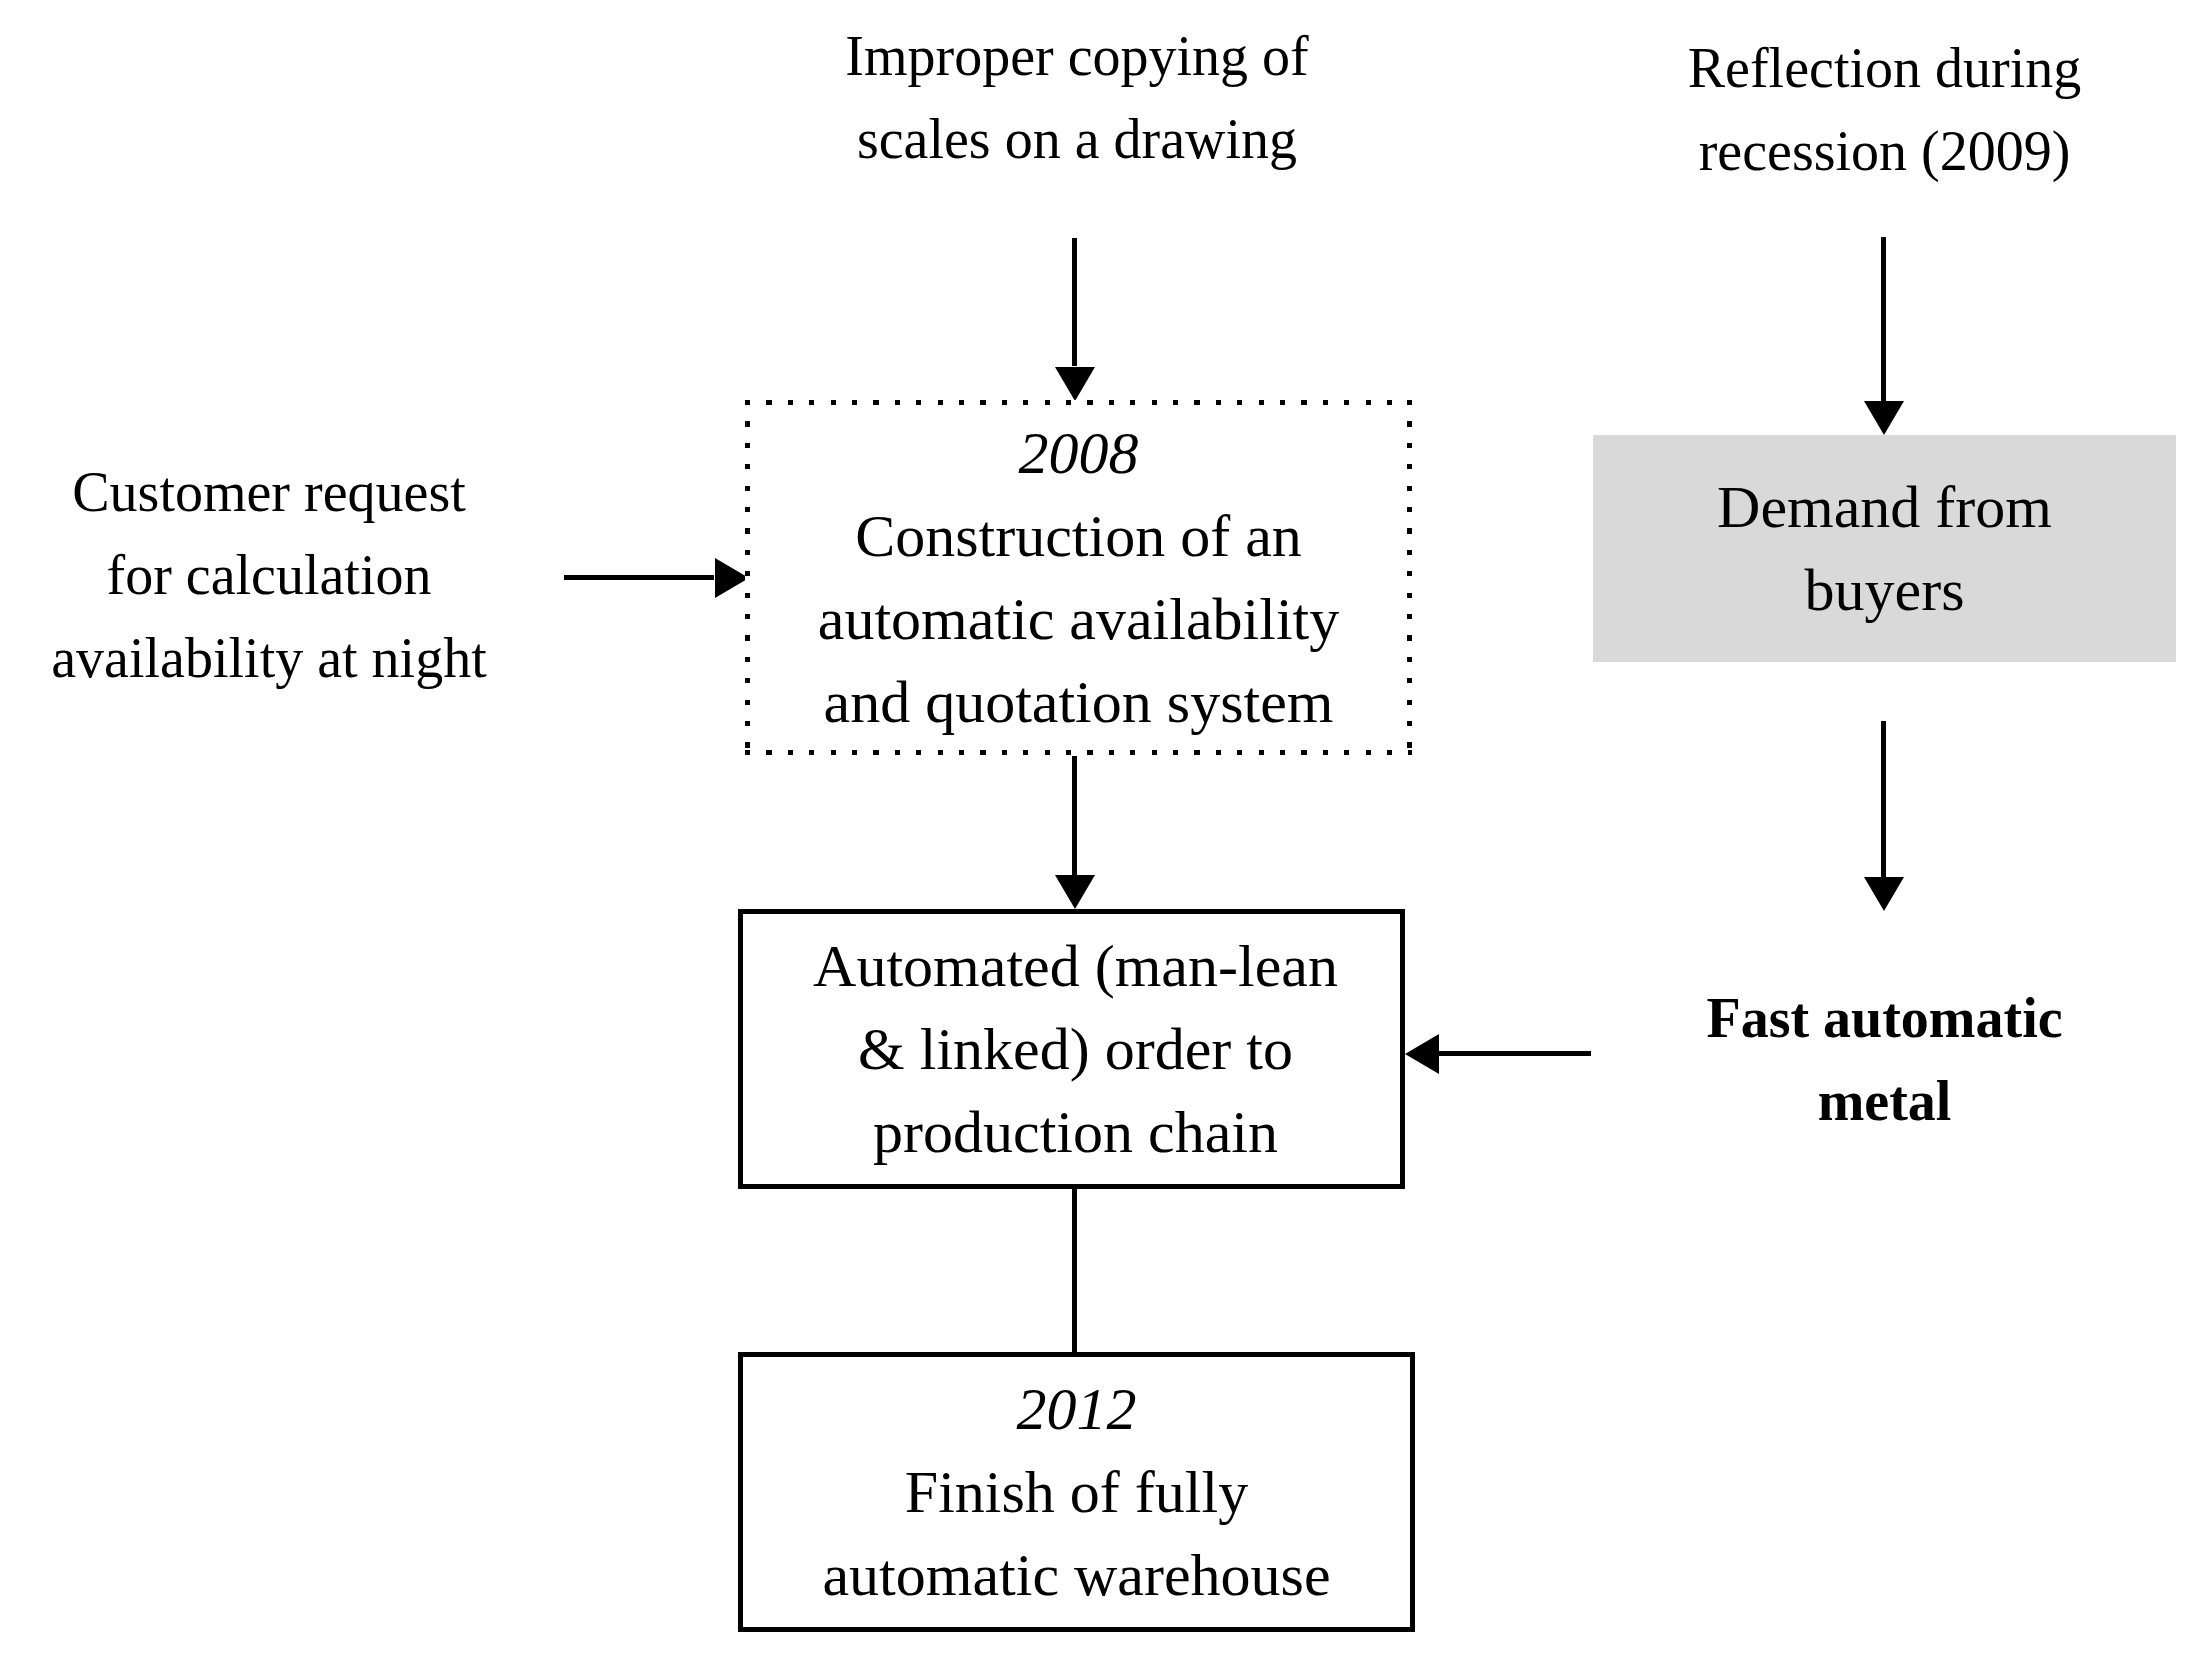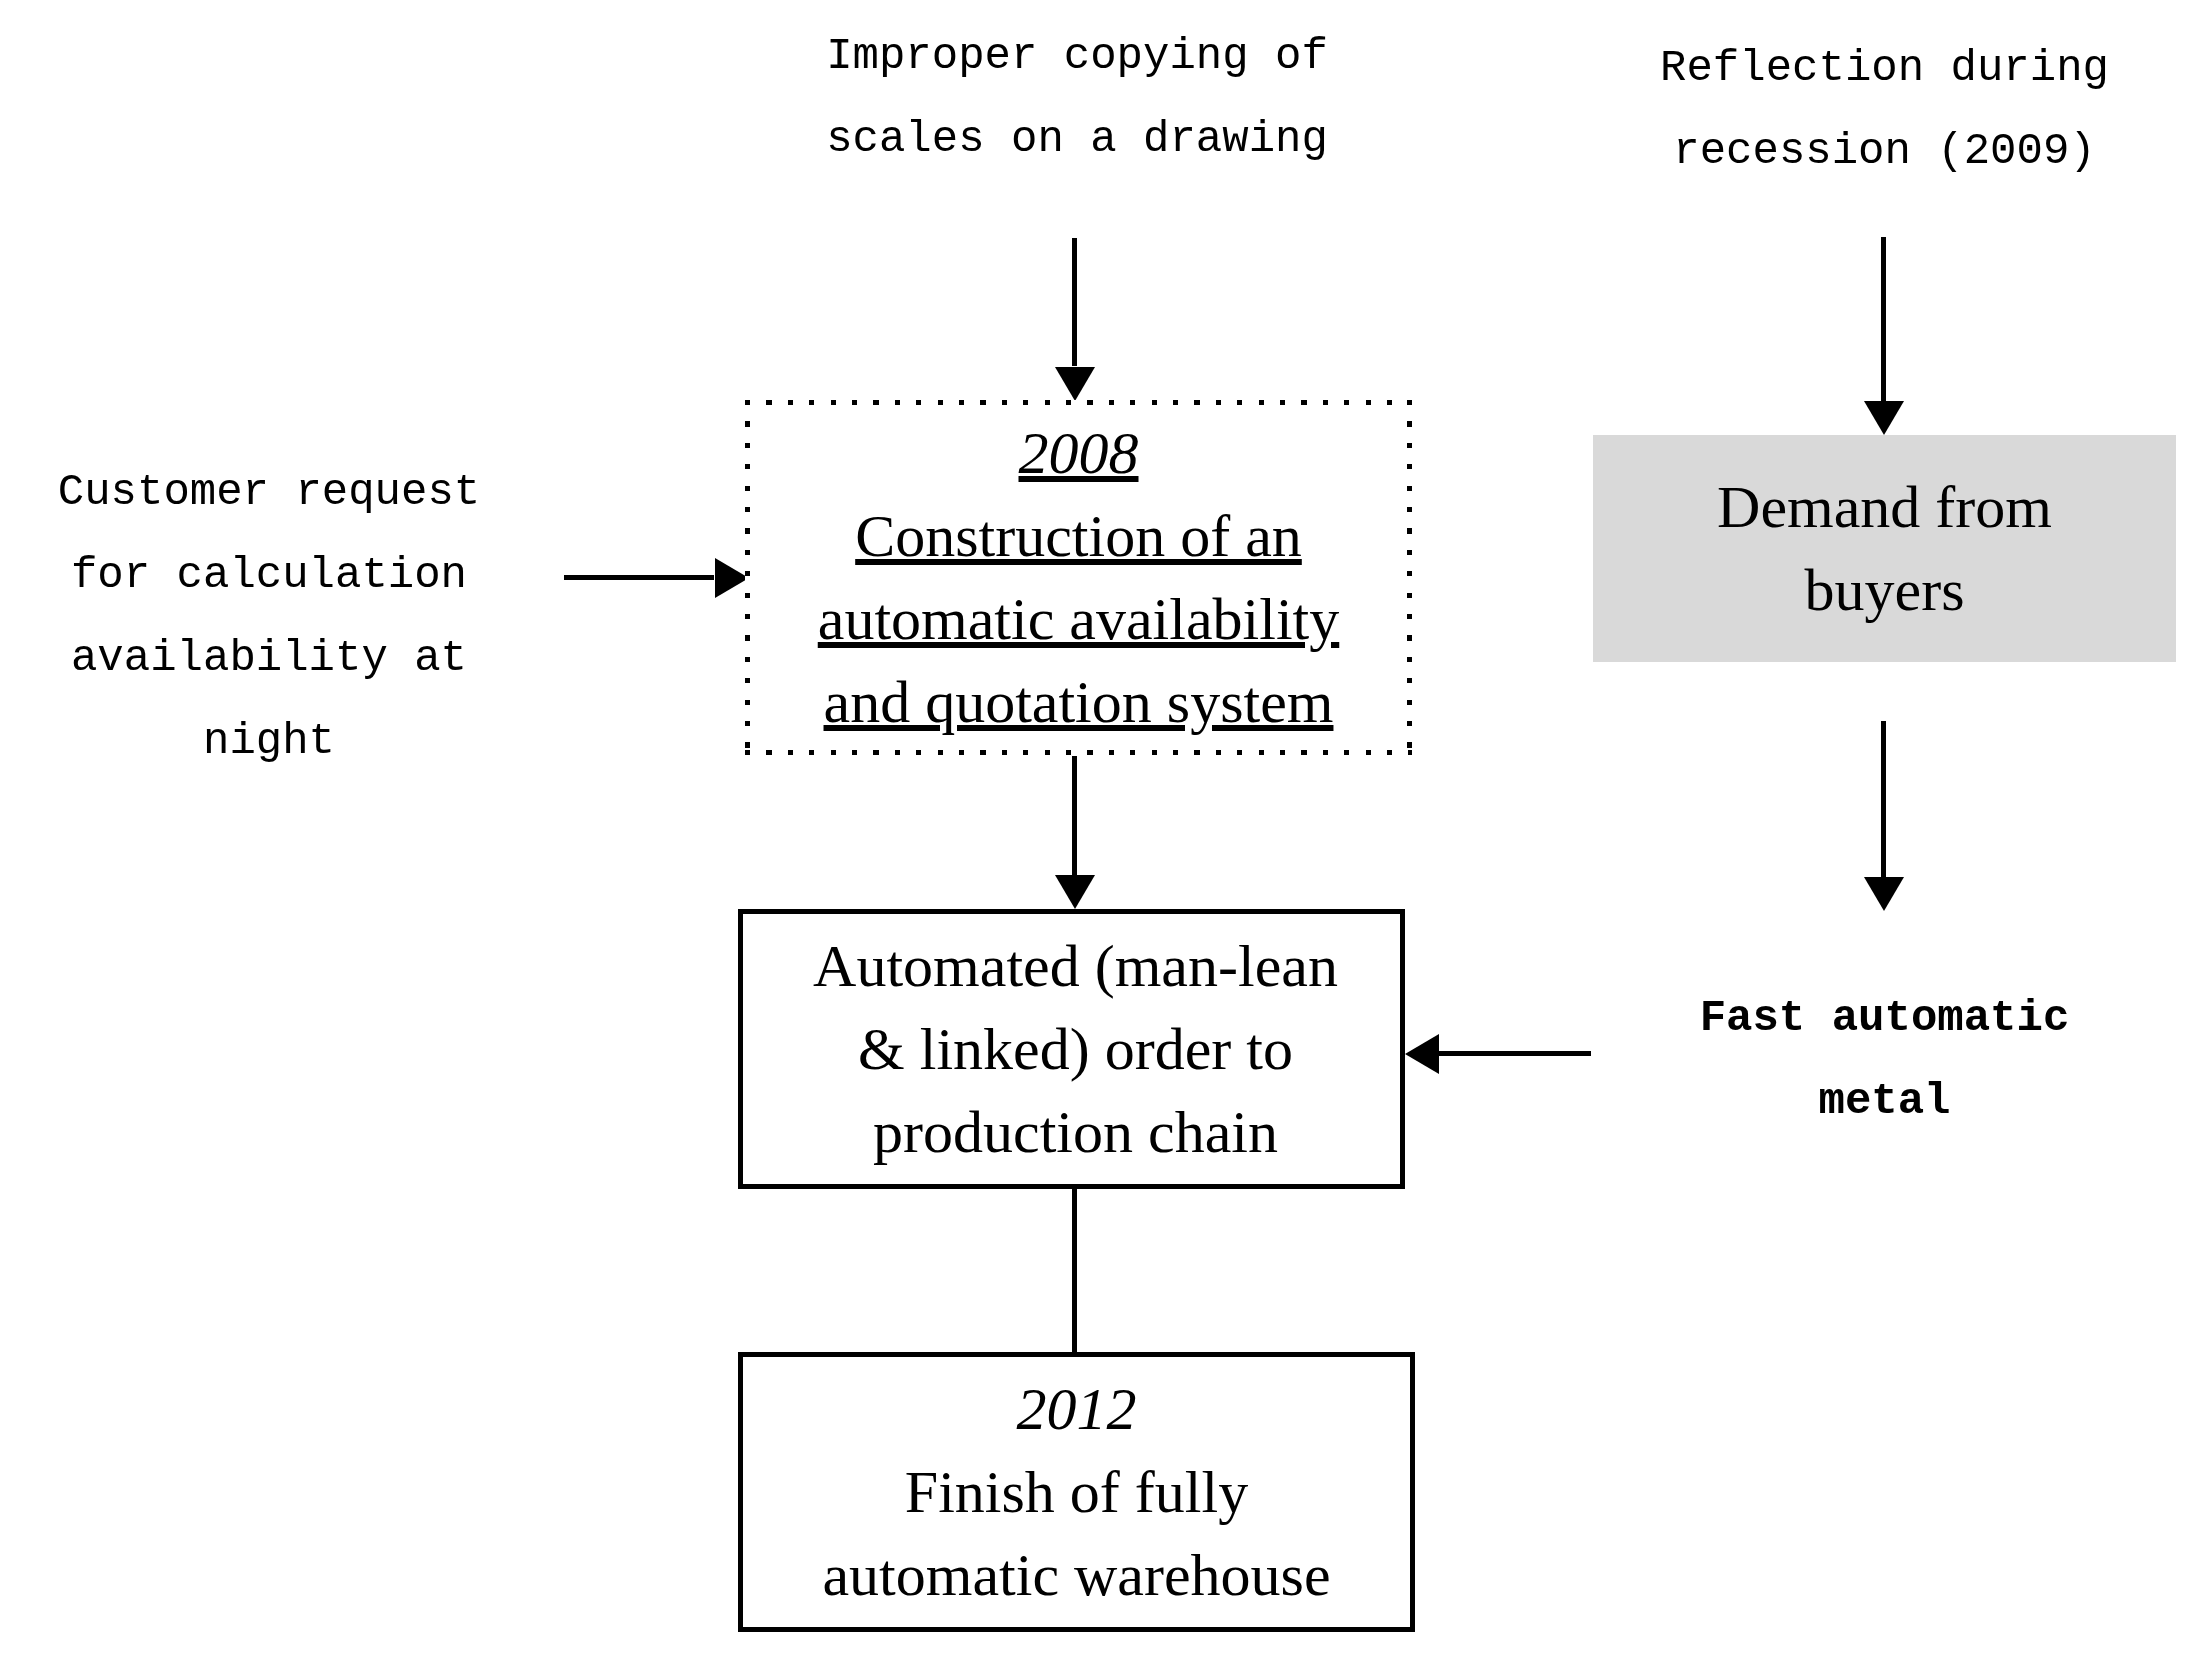--- a/index.html
+++ b/index.html
@@ -7,24 +7,23 @@
     position: relative;
     width: 2205px;
     height: 1668px;
     background: #ffffff;
     font-family: "Liberation Serif", "DejaVu Serif", serif;
     color: #000;
     overflow: hidden;
   }
   .txt {
     position: absolute;
-    font-size: 44px;
+    font-size: 56px;
     line-height: 83px;
     text-align: center;
-    font-family: Liberation Mono, monospace;
   }
   .txt.bold { font-weight: bold; }
   .box {
     position: absolute;
     box-sizing: border-box;
     display: flex;
     flex-direction: column;
     justify-content: center;
     align-items: center;
     font-size: 60px;
@@ -80,21 +79,21 @@
   <div>
     <div class="stem-v" style="left:1881px; top:237px; height:164px;"></div>
     <div class="head down" style="left:1864px; top:401px;"></div>
   </div>
 
   <div>
     <div class="stem-h" style="left:564px; top:575px; width:150px;"></div>
     <div class="head right" style="left:715px; top:558px;"></div>
   </div>
 
-  <div class="box dottedbox" style="left:745px; top:400px; width:667px; height:355px;text-decoration:underline;">
+  <div class="box dottedbox" style="left:745px; top:400px; width:667px; height:355px;">
     <div class="dedge h t"></div>
     <div class="dedge h b"></div>
     <div class="dedge v l"></div>
     <div class="dedge v r"></div>
     <div class="year">2008</div>
     <div>Construction of an</div>
     <div>automatic availability</div>
     <div>and quotation system</div>
   </div>
 

